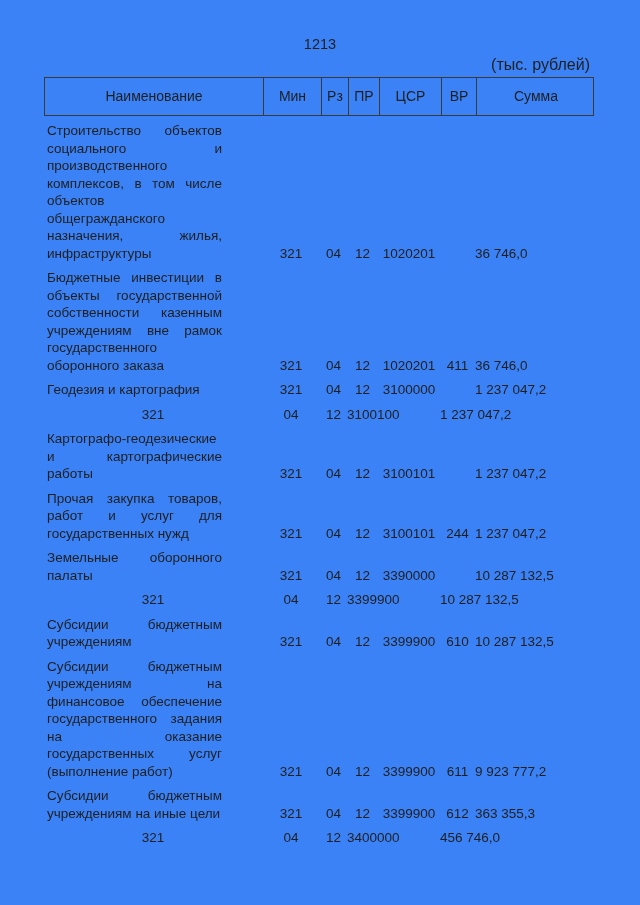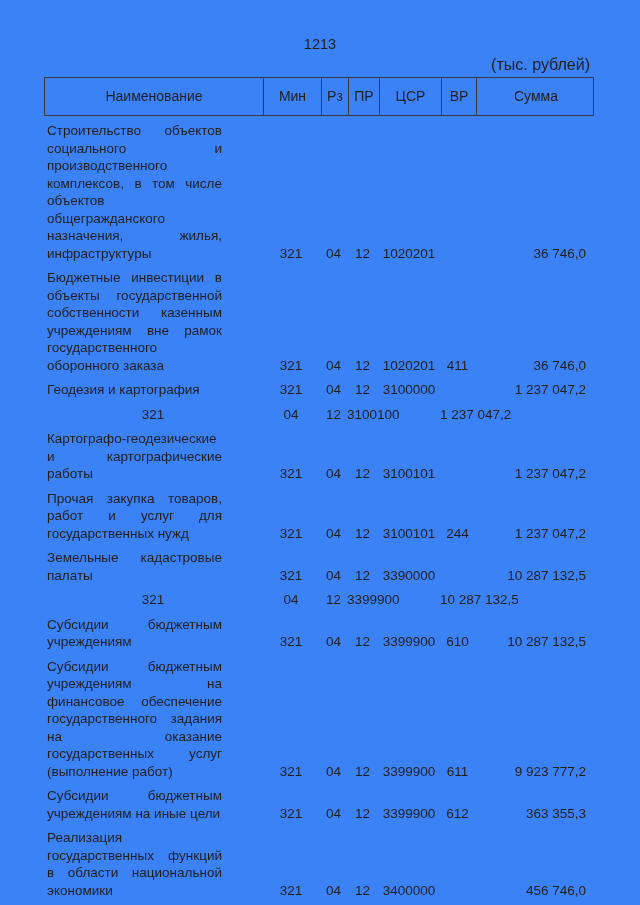--- a/index.html
+++ b/index.html
@@ -72,21 +72,20 @@
     padding-left: 3px;
     padding-right: 40px;
     text-align: justify;
     text-align-last: left;
   }
   .c-min, .c-rz, .c-pr, .c-csr, .c-vr {
     text-align: center;
     white-space: nowrap;
   }
   .c-sum {
-    text-align: right;
     padding-right: 8px;
     white-space: nowrap;
   }
 </style>
 </head>
 <body>
 
 <div class="page">
 
   <div class="page-number">1213</div>
@@ -159,21 +158,21 @@
     <div class="cell c-name">Прочая закупка товаров, работ и услуг для государственных нужд</div>
     <div class="cell c-min">321</div>
     <div class="cell c-rz">04</div>
     <div class="cell c-pr">12</div>
     <div class="cell c-csr">3100101</div>
     <div class="cell c-vr">244</div>
     <div class="cell c-sum">1 237 047,2</div>
   </div>
 
   <div class="row">
-    <div class="cell c-name">Земельные кадастровые палаты</div>
+    <div class="cell c-name">Земельные оборонного палаты</div>
     <div class="cell c-min">321</div>
     <div class="cell c-rz">04</div>
     <div class="cell c-pr">12</div>
     <div class="cell c-csr">3390000</div>
     <div class="cell c-vr"></div>
     <div class="cell c-sum">10 287 132,5</div>
   </div>
 
   <div class="row">
     <div class="cell c-min">321</div>
@@ -208,21 +207,20 @@
     <div class="cell c-name">Субсидии бюджетным учреждениям на иные цели</div>
     <div class="cell c-min">321</div>
     <div class="cell c-rz">04</div>
     <div class="cell c-pr">12</div>
     <div class="cell c-csr">3399900</div>
     <div class="cell c-vr">612</div>
     <div class="cell c-sum">363 355,3</div>
   </div>
 
   <div class="row">
-    <div class="cell c-name">Реализация государственных функций в области национальной экономики</div>
     <div class="cell c-min">321</div>
     <div class="cell c-rz">04</div>
     <div class="cell c-pr">12</div>
     <div class="cell c-csr">3400000</div>
     <div class="cell c-vr"></div>
     <div class="cell c-sum">456 746,0</div>
   </div>
 </div>
 
   </div>

